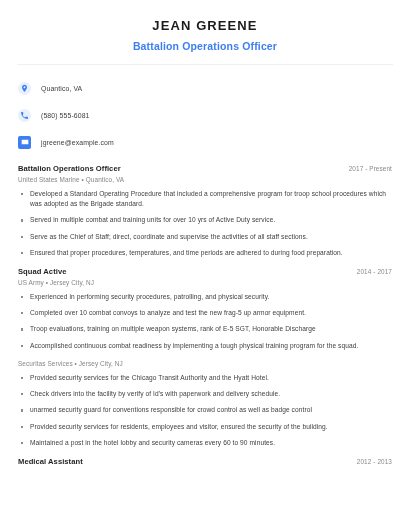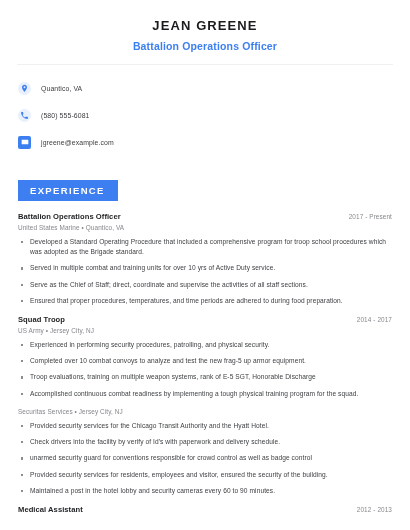--- a/index.html
+++ b/index.html
@@ -181,41 +181,40 @@
         <svg width="8" height="8" viewBox="0 0 24 24" fill="#ffffff" aria-hidden="true">
           <path d="M3 5h18c.6 0 1 .4 1 1v12c0 .6-.4 1-1 1H3c-.6 0-1-.4-1-1V6c0-.6.4-1 1-1zm9 8L4.2 7.3v.1L12 12.9l7.8-5.5v-.1L12 13z"></path>
           <path d="M3.6 6.2h16.8L12 12 3.6 6.2z"></path>
         </svg>
       </span>
       <span class="contact-text">jgreene@example.com</span>
     </div>
 
   </div>
 
-  <div class="section-badge">EXPERIENCE</div>
 
   <div class="jobs">
 
     <div class="job">
       <div class="job-head">
         <span class="job-title">Battalion Operations Officer</span>
         <span class="job-dates">2017 - Present</span>
       </div>
       <div class="job-meta">United States Marine  •  Quantico, VA</div>
       <ul class="bullets">
         <li class="bullet">Developed a Standard Operating Procedure that included a comprehensive program for troop school procedures which was adopted as the Brigade standard.</li>
         <li class="bullet">Served in multiple combat and training units for over 10 yrs of Active Duty service.</li>
         <li class="bullet">Serve as the Chief of Staff; direct, coordinate and supervise the activities of all staff sections.</li>
         <li class="bullet">Ensured that proper procedures, temperatures, and time periods are adhered to during food preparation.</li>
       </ul>
     </div>
 
     <div class="job">
       <div class="job-head">
-        <span class="job-title">Squad Troop</span>
+        <span class="job-title">Squad Active</span>
         <span class="job-dates">2014 - 2017</span>
       </div>
       <div class="job-meta">US Army  •  Jersey City, NJ</div>
       <ul class="bullets">
         <li class="bullet">Experienced in performing security procedures, patrolling, and physical security.</li>
         <li class="bullet">Completed over 10 combat convoys to analyze and test the new frag-5 up armor equipment.</li>
         <li class="bullet">Troop evaluations, training on multiple weapon systems, rank of E-5 SGT, Honorable Discharge</li>
         <li class="bullet">Accomplished continuous combat readiness by implementing a tough physical training program for the squad.</li>
       </ul>
     </div>

